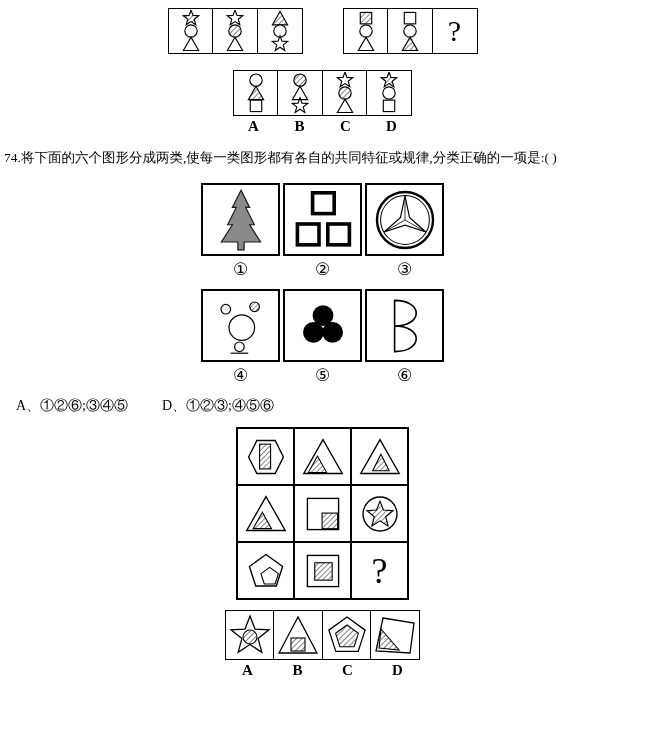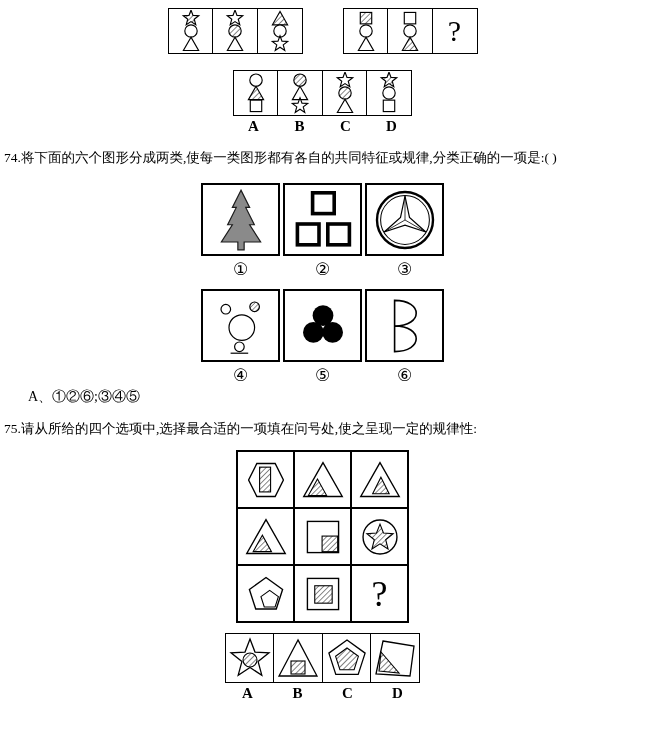--- a/index.html
+++ b/index.html
@@ -25,21 +25,21 @@
   .qtext{margin:14px 12px 0 4px;font-size:13.5px;white-space:nowrap}
 
   
   .figrow{display:flex;justify-content:center;gap:3px;margin-top:16px}
   .figrow2{margin-top:10px}
   .figbox{width:79px;height:73px;border:2px solid #000;background:#fff;
     display:flex;align-items:center;justify-content:center}
   .figlabel-row{display:flex;justify-content:center;gap:3px;margin-top:3px}
   .figlabel-row span{width:79px;text-align:center;font-size:17px;
     font-family:"DejaVu Sans",sans-serif}
-  .optline{display:flex;gap:34px;padding-left:28px;margin-top:3px;font-size:14px}
+  .optline{display:flex;gap:34px;padding-left:16px;margin-top:12px;font-size:14px}
 
   
   .grid3{width:173px;margin:12px auto 0;display:grid;grid-template-columns:repeat(3,57px);border:1px solid #000}
   .gcell{width:57px;height:57px;border:1px solid #000;background:#fff;
     display:flex;align-items:center;justify-content:center}
   .qmark-big{font-size:36px;line-height:1}
   .q75-optrow{margin-top:10px}
   .optbox{width:50px;height:50px;border:1.5px solid #000;background:#fff;
     display:flex;align-items:center;justify-content:center}
   .strip .optbox + .optbox{margin-left:-1.5px}
@@ -200,25 +200,25 @@
       </div>
     </div>
     <div class="figlabel-row">
       <span>④</span>
       <span>⑤</span>
       <span>⑥</span>
     </div>
 
     <div class="optline">
       <span>A、①②⑥;③④⑤</span>
+      <span>D、①②③;④⑤⑥</span>
     </div>
   </section>
 
   <section>
-    <p class="qtext"><span>75.</span><span>请从所给的四个选项中,选择最合适的一项填在问号处,使之呈现一定的规律性:</span></p>
 
     <div class="grid3">
       <div class="gcell">
         <svg width="44" height="44" viewBox="0 0 48 48">
           <polygon points="5,24 14,6 34,6 43,24 34,42 14,42" fill="#fff" stroke="#000" stroke-width="1.5"></polygon>
           <rect x="17" y="10" width="12" height="27" fill="url(#hatch)" stroke="#000" stroke-width="1.2"></rect>
         </svg>
       </div>
       <div class="gcell">
         <svg width="44" height="44" viewBox="0 0 48 48">

